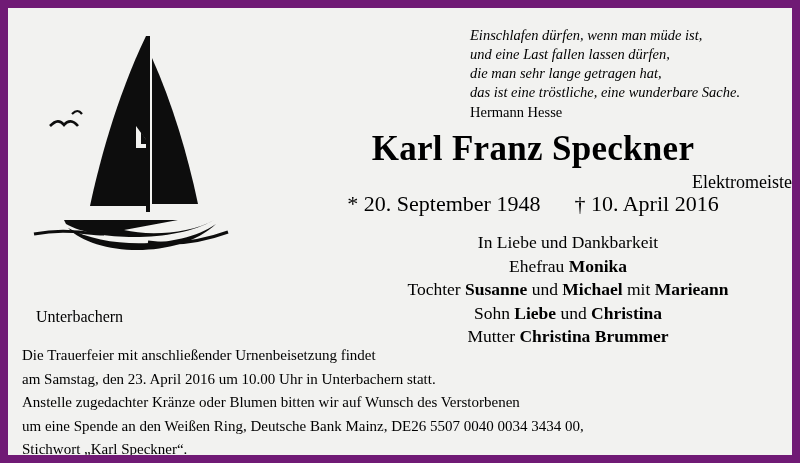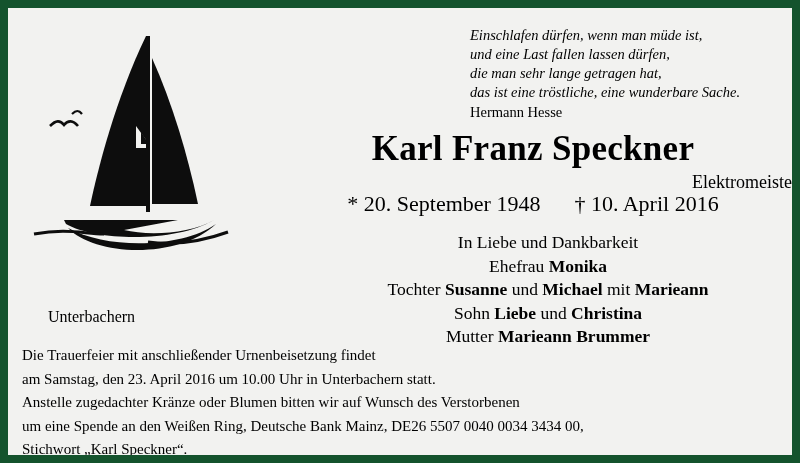--- a/index.html
+++ b/index.html
@@ -12,21 +12,21 @@
     height: 463px;
     font-family: "Liberation Serif", serif;
     color: #000000;
   }
   #notice {
     position: relative;
     width: 800px;
     height: 463px;
     box-sizing: border-box;
     background: #ffffff;
-    border: 8px solid #14532d;
+    border: 8px solid #701a75;
     overflow: hidden;
   }
   .inner {
     position: absolute;
     left: 0; top: 0; right: 0; bottom: 0;
     background: #f2f2f0;
   }
 
   
   .poem {
@@ -85,33 +85,33 @@
     width: 530px;
     text-align: center;
     font-size: 22px;
     line-height: 24px;
   }
   .dates .gap { display: inline-block; width: 34px; }
 
   
   .family {
     position: absolute;
-    left: 310px;
+    left: 330px;
     top: 223px;
     width: 460px;
     text-align: center;
     font-size: 17.5px;
     line-height: 23.5px;
   }
   .family b { font-weight: bold; }
 
   
   .place {
     position: absolute;
-    left: 40px;
+    left: 28px;
     top: 300px;
     font-size: 16px;
   }
 
   
   .footer {
     position: absolute;
     left: 14px;
     top: 336px;
     width: 772px;
@@ -168,21 +168,21 @@
       <div>
         <span>Ehefrau </span><b>Monika</b>
       </div>
       <div>
         <span>Tochter </span><b>Susanne</b><span> und </span><b>Michael</b><span> mit </span><b>Marieann</b>
       </div>
       <div>
         <span>Sohn </span><b>Liebe</b><span> und </span><b>Christina</b>
       </div>
       <div>
-        <span>Mutter </span><b>Marieann Brummer</b>
+        <span>Mutter </span><b>Christina Brummer</b>
       </div>
     </div>
 
     <div class="place">Unterbachern</div>
 
     <div class="footer">
       <div>Die Trauerfeier mit anschließender Urnenbeisetzung findet</div>
       <div>am Samstag, den 23. April 2016 um 10.00 Uhr in Unterbachern statt.</div>
       <div>Anstelle zugedachter Kränze oder Blumen bitten wir auf Wunsch des Verstorbenen</div>
       <div>um eine Spende an den Weißen Ring, Deutsche Bank Mainz, DE26 5507 0040 0034 3434 00,</div>

